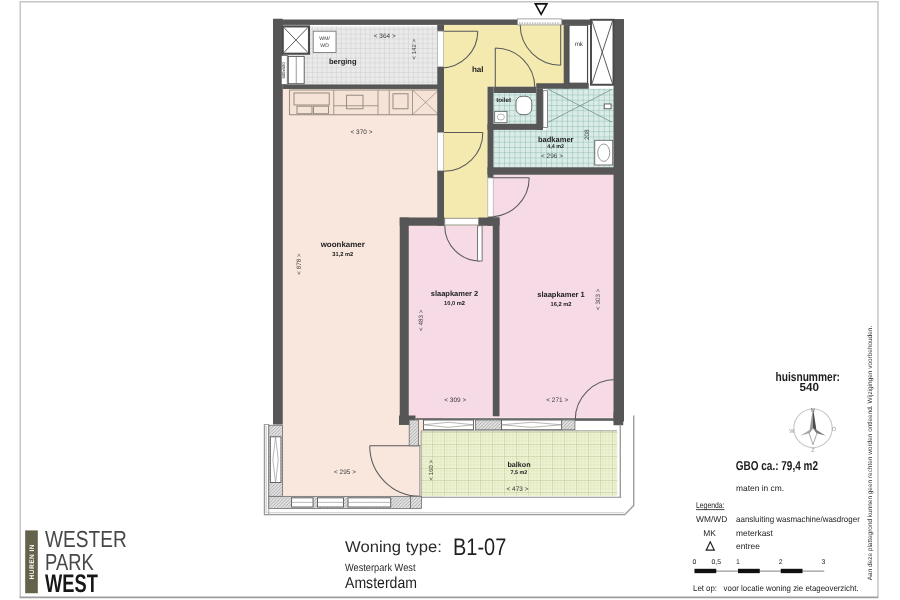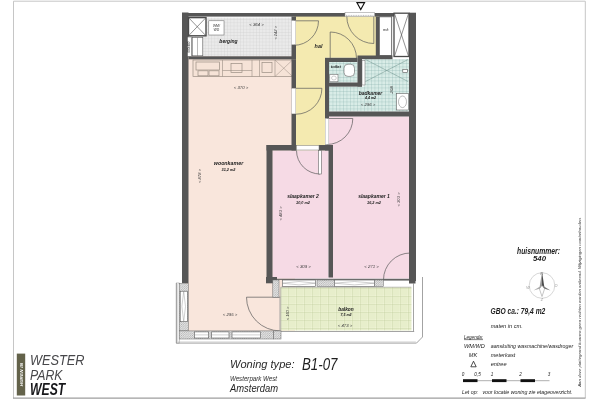--- a/index.html
+++ b/index.html
@@ -1,17 +1,17 @@
 <!DOCTYPE html>
 <html><head>
 <meta charset="utf-8">
 <style>
   html,body{margin:0;padding:0;background:#fff;}
   #page{position:relative;width:600px;height:400px;background:#fff;overflow:hidden;
-        font-family:"Liberation Sans", sans-serif;font-style:italic;}
+        font-family:"Liberation Sans", sans-serif;}
   svg{position:absolute;left:0;top:0;}
   text{font-family:"Liberation Sans", sans-serif;}
 </style>
 </head>
 <body>
 <div id="page">
 <svg width="600" height="400" viewBox="0 0 600 400">
 <defs>
   <pattern id="patBerg" width="3.2" height="3.2" patternUnits="userSpaceOnUse">
     <rect width="3.2" height="3.2" fill="#eaeaea"></rect>

